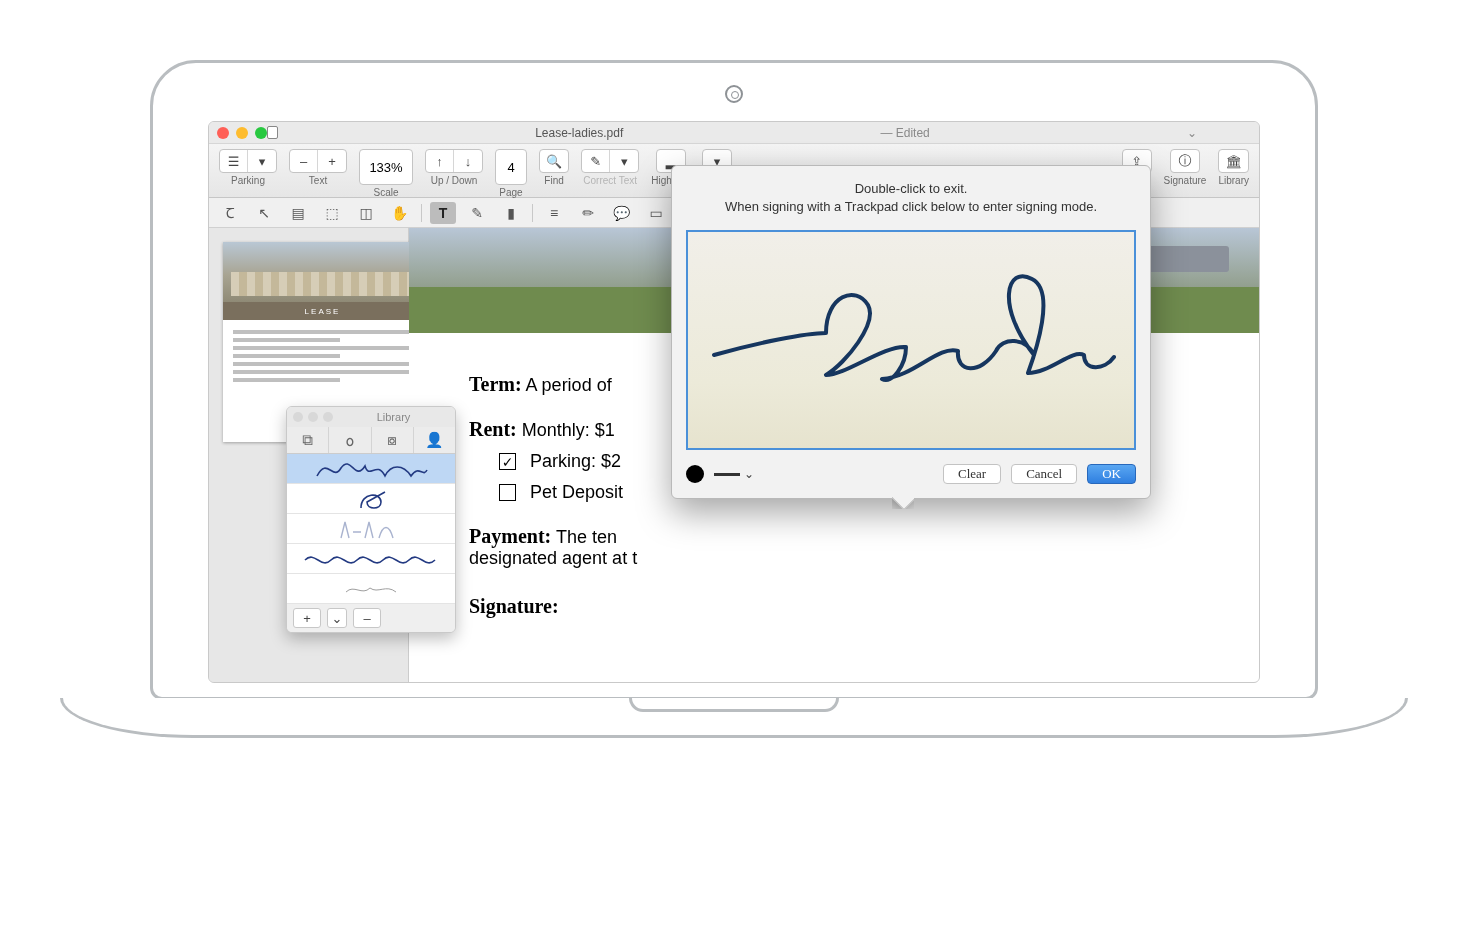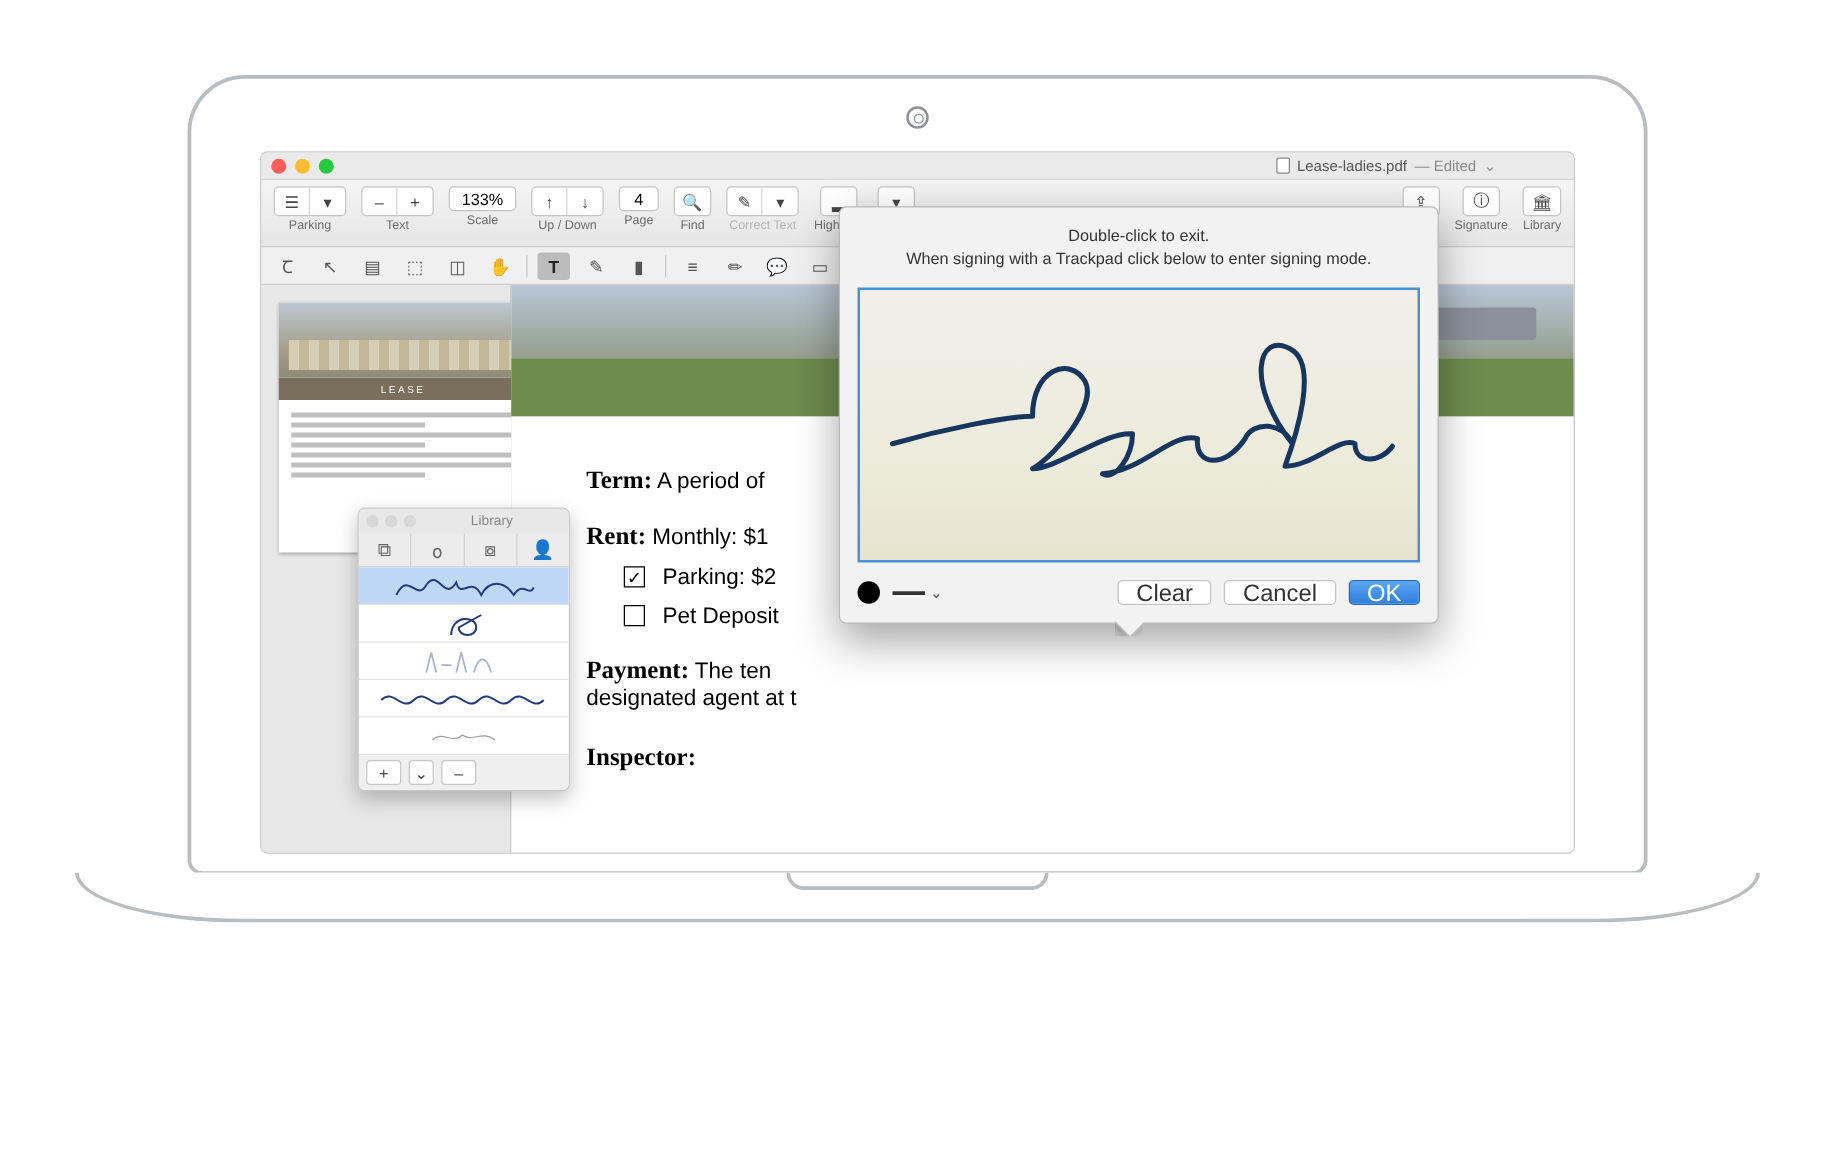--- a/index.html
+++ b/index.html
@@ -15,32 +15,32 @@
   .keyboard-base{position:absolute;left:-90px;top:638px;width:1348px;height:40px;border:3px solid #b9bdc0;border-top:none;border-radius:0 0 160px 160px / 0 0 48px 48px;background:#fff;}
   .notch{position:absolute;left:50%;top:0;width:210px;height:14px;border:3px solid #b9bdc0;border-top:none;border-radius:0 0 14px 14px;transform:translateX(-50%);}
 
   
   .title-bar{height:22px;background:#eaeaea;display:flex;align-items:center;padding:0 8px;border-bottom:1px solid #d6d6d6;}
   .traffic-lights{display:flex;gap:7px;}
   .tl{width:12px;height:12px;border-radius:50%;}
   .tl.red{background:#ff5f57;}
   .tl.yellow{background:#febc2e;}
   .tl.green{background:#28c840;}
-  .title-text{flex:1;text-align:center;font-size:12px;color:#555;display:flex;justify-content:flex-end;align-items:center;gap:6px;}
+  .title-text{flex:1;text-align:center;font-size:12px;color:#555;display:flex;justify-content:space-between;align-items:center;gap:6px;}
   .doc-icon{width:11px;height:13px;border:1px solid #888;border-radius:2px;display:inline-block;position:relative;background:#fff;}
 
   
   .toolbar{height:54px;background:linear-gradient(#f4f4f4,#e6e6e6);border-bottom:1px solid #c6c6c6;display:flex;align-items:flex-start;justify-content:space-between;padding:5px 10px 0;}
   .tool-groups-left,.tool-groups-right{display:flex;gap:12px;}
   .tool-group{display:flex;flex-direction:column;align-items:center;gap:2px;}
   .seg{display:flex;border:1px solid #c4c4c4;border-radius:4px;background:#fff;height:24px;overflow:hidden;}
   .seg .btn{min-width:28px;padding:0 6px;border-right:1px solid #d6d6d6;display:flex;align-items:center;justify-content:center;font-size:13px;color:#444;}
   .seg .btn:last-child{border-right:none;}
   .tool-label{font-size:10px;color:#6b6b6b;}
-  .zoom-val{min-width:54px;font-size:13px;display:flex;align-items:center;justify-content:center;background:#fff;border:1px solid #c4c4c4;border-radius:4px;height:20px;}
+  .zoom-val{min-width:54px;font-size:13px;display:flex;align-items:center;justify-content:center;background:#fff;border:1px solid #c4c4c4;border-radius:4px;height:36px;}
 
   
   .ann-bar{height:30px;background:#f0f0f0;border-bottom:1px solid #d0d0d0;display:flex;align-items:center;padding:0 8px;gap:8px;}
   .ann-bar .abtn{width:26px;height:22px;display:flex;align-items:center;justify-content:center;color:#555;font-size:14px;border-radius:3px;}
   .ann-bar .abtn.active{background:#bcbcbc;color:#222;}
   .ann-bar .sep{width:1px;height:18px;background:#c8c8c8;}
   .ann-bar .dd{display:flex;align-items:center;gap:4px;color:#555;font-size:12px;}
 
   
   .workspace{display:flex;height:calc(100% - 22px - 54px - 30px);background:#ddd;}
@@ -89,21 +89,21 @@
   .lib-footer .fbtn{width:28px;height:20px;border:1px solid #c7c7c7;border-radius:3px;background:#fff;display:flex;align-items:center;justify-content:center;font-size:13px;color:#444;}
 
   
   .sig-modal{position:absolute;left:671px;top:165px;width:480px;background:#f2f2f2;border:1px solid #b9b9b9;border-radius:6px;box-shadow:0 14px 34px rgba(0,0,0,.35);}
   .sig-hint{padding:14px 30px 10px;text-align:center;font-size:13px;color:#333;line-height:1.4;}
   .sig-canvas{margin:4px 14px;border:2px solid #4a90d9;background:linear-gradient(#f1efe9,#ecead9 70%,#e6e3ce);height:220px;display:flex;align-items:center;justify-content:center;}
   .sig-bottom{display:flex;align-items:center;gap:10px;padding:10px 14px 14px;}
   .sig-bottom .swatch{width:18px;height:18px;border-radius:50%;background:#000;}
   .sig-bottom .stroke{display:flex;align-items:center;gap:4px;font-size:12px;color:#444;}
   .sig-bottom .spacer{flex:1;}
-  .sig-bottom button{height:20px;padding:0 14px;border:1px solid #c3c3c3;background:#fff;border-radius:4px;font-size:19px;color:#333;}
+  .sig-bottom button{height:20px;padding:0 14px;border:1px solid #c3c3c3;background:#fff;border-radius:4px;font-size:13px;color:#333;font-family:Liberation Serif, serif;}
   .sig-bottom button.ok{background:linear-gradient(#5aa7f2,#2f7fe0);border-color:#2868bb;color:#fff;}
   .sig-modal .arrow{position:absolute;left:220px;bottom:-11px;width:22px;height:12px;overflow:hidden;}
   .sig-modal .arrow::after{content:'';position:absolute;left:2px;top:-11px;width:18px;height:18px;background:#f2f2f2;border:1px solid #b9b9b9;transform:rotate(45deg);box-shadow:0 4px 8px rgba(0,0,0,.2);}
 
   svg{display:block;}
 </style>
 </head>
 <body>
 
 <div class="laptop">
@@ -263,21 +263,21 @@
                   <span class="chk">✓</span>
                   <span>Parking: $2</span>
                 </div>
               <div class="chk-row">
                   <span class="chk"></span>
                   <span>Pet Deposit</span>
                 </div>
             </div>
             <div class="sec"><span class="hdr">Payment:</span> <span>The ten</span><br><span>designated agent at t</span></div>
             <div class="sec sig-row">
-              <span class="hdr">Inspector:</span>
+              <span class="hdr">Signature:</span>
             </div>
           </div>
         </div>
       </div>
 
     </div>
   </div>
 
   <div class="keyboard-base">
     <div class="notch"></div>

